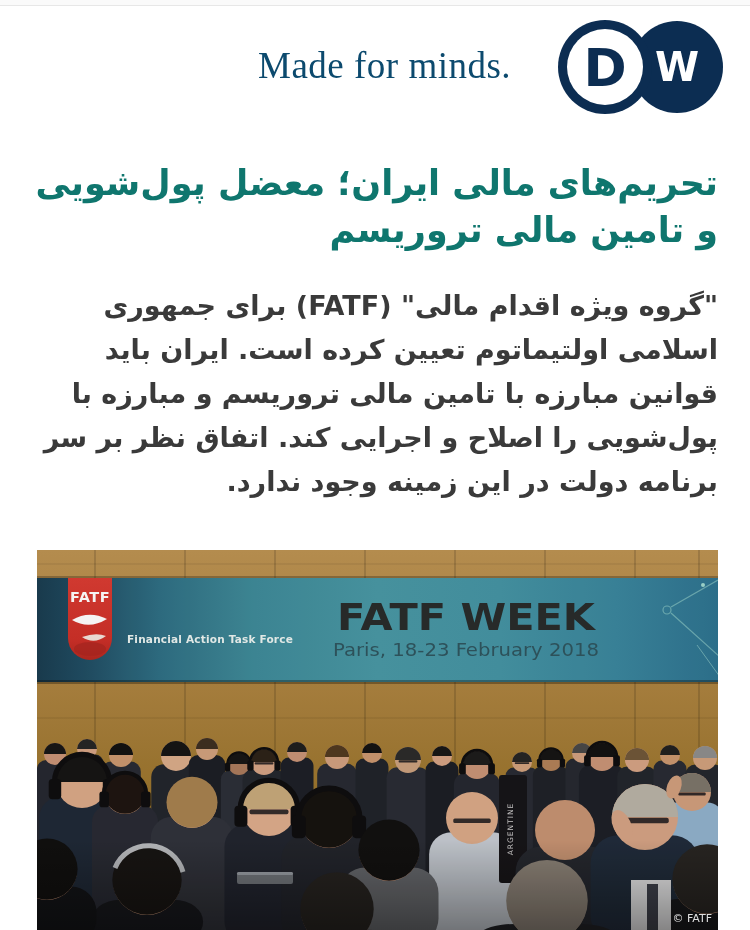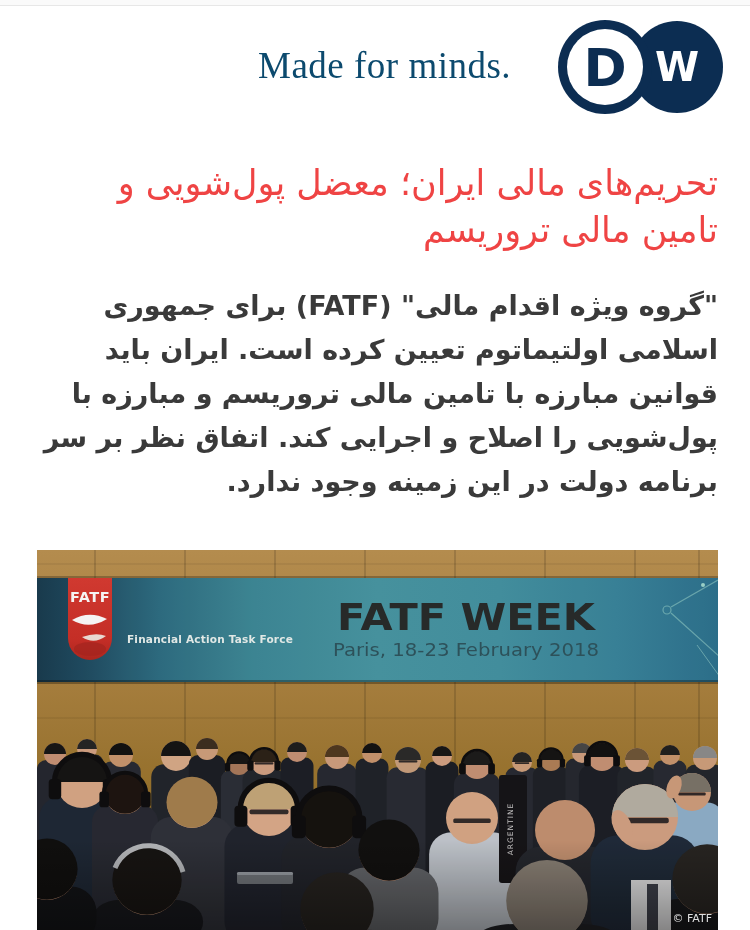--- a/index.html
+++ b/index.html
@@ -4,22 +4,22 @@
 <style>
   html,body{margin:0;padding:0;background:#ffffff;}
   .page{position:relative;width:750px;height:930px;background:#ffffff;overflow:hidden;
         font-family:"DejaVu Sans",sans-serif;}
   .top-rule{position:absolute;top:0;left:0;right:0;height:5px;background:#fafafa;
             border-bottom:1px solid #e7e7e7;}
   .slogan{position:absolute;left:258px;top:44px;font-family:"Liberation Serif",serif;
           font-size:37px;color:#0c4a6e;letter-spacing:0.5px;}
   .dw-logo{position:absolute;left:556px;top:19px;width:170px;height:96px;}
   .article-title{position:absolute;top:160px;left:32px;right:32px;margin:0;
-          direction:rtl;text-align:right;font-weight:normal;font-size:35px;line-height:47px;
-          color:#ef4444;font-family:"DejaVu Sans",sans-serif;}
+          direction:rtl;text-align:right;font-weight:bold;font-size:35px;line-height:47px;
+          color:#0f766e;font-family:"DejaVu Sans",sans-serif;}
   .article-teaser{position:absolute;top:284px;left:32px;right:32px;margin:0;
           direction:rtl;text-align:right;font-weight:bold;font-size:27px;line-height:44px;
           color:#3a3a3a;font-family:"DejaVu Sans",sans-serif;}
   .article-figure{position:absolute;top:550px;left:37px;width:544px;height:380px;margin:0;}
   .article-figure svg{display:block;}
   .bn-title{font-family:"DejaVu Sans",sans-serif;font-weight:bold;}
 </style>
 </head>
 <body>
 

